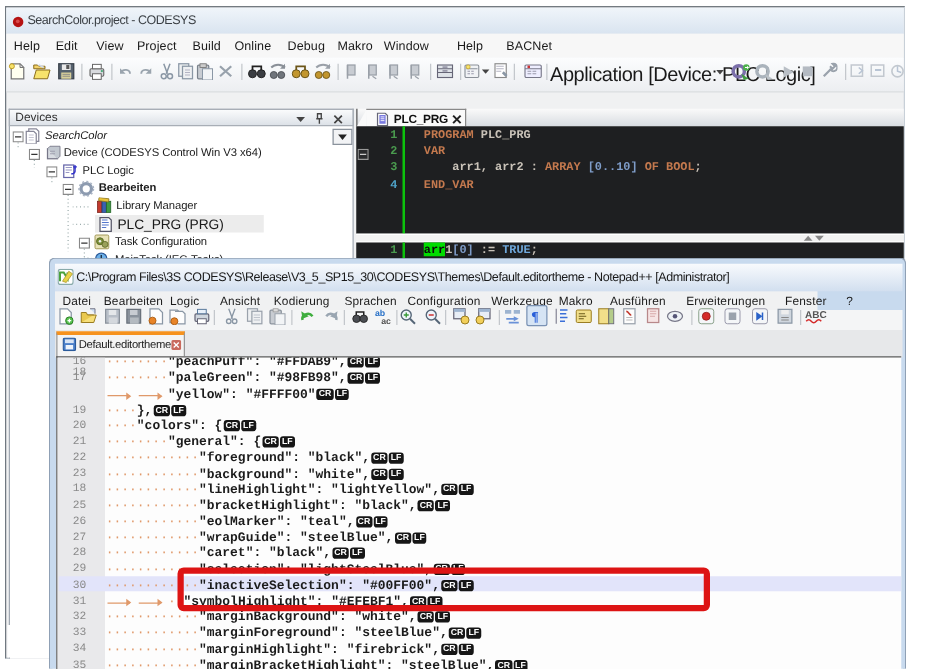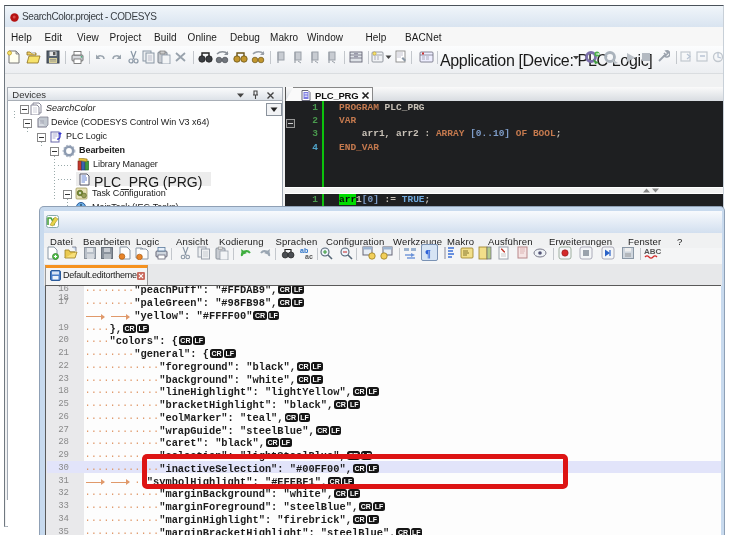--- a/index.html
+++ b/index.html
@@ -41,21 +41,21 @@
   font-weight:bold; white-space:pre; color:#c9c9c9; }
 .kw { color:#c4794e; }
 .lit { color:#7e9cc8; }
 .idt { color:#c9c2b8; }
 #npp { position:absolute; left:39px; top:206px; width:686px; height:329px;
   background:#c8daee; border:1px solid #8fa0b5; border-bottom:none;
   border-radius:5px 5px 0 0; }
 #ntitle { position:absolute; left:4px; top:4px; width:678px; height:22px;
   background:linear-gradient(#f8fafd,#d2dfef); }
 #ntitle .txt { position:absolute; left:17px; top:6px; font-size:10px; color:#1a1a1a; letter-spacing:-0.34px; white-space:nowrap; }
-#nmenu { position:absolute; left:4px; top:26px; width:678px; height:15px; background:#f0f1f2; }
+#nmenu { position:absolute; left:4px; top:26px; width:610px; height:15px; background:#f0f1f2; }
 .nmi { position:absolute; top:3px; font-size:9.5px; letter-spacing:0.15px; color:#1a1a1a; }
 #ntool { position:absolute; left:4px; top:41px; width:678px; height:16px; background:#f4f5f6; }
 #ntabbar { position:absolute; left:4px; top:57px; width:678px; height:21.5px; background:#e7e8ea; }
 #ntab { position:absolute; left:5px; top:57.5px; width:103px; height:21px;
   background:#f4f4f4; border:1px solid #989898; border-bottom:none;
   border-top:3px solid #f6921e; }
 #ntext { position:absolute; left:5px; top:77.5px; width:676px; height:251.5px;
   background:#fdfdfd; border-top:1px solid #5a5a5a; border-left:1px solid #5a5a5a; overflow:hidden; }
 #ngut { position:absolute; left:0; top:0; width:38px; height:100%; background:#e9e9eb; }
 .gn { position:absolute; left:0; width:23px; text-align:right;
@@ -274,21 +274,21 @@
 <div class="vdot" style="left:13.5px;top:111px;height:9px"></div>
 <div class="vdot" style="left:27px;top:125px;height:9px"></div>
 <div class="vdot" style="left:40.5px;top:139px;height:9px"></div>
 <div class="vdot" style="left:54px;top:153px;height:48px"></div>
 <div class="hdot" style="left:58px;top:164.5px;width:14px"></div>
 <div class="hdot" style="left:58px;top:178.5px;width:14px"></div>
 <div class="vdot" style="left:67px;top:196px;height:10px"></div>
 <div class="hdot" style="left:67px;top:192.5px;width:6px"></div>
 <div class="hdot" style="left:67px;top:206px;width:6px"></div>
 
-<div class="abs" style="top:101.5px;left:10px;height:14px;width:252px">
+<div class="abs" style="top:101.5px;left:0;height:14px;width:252px">
     <svg class="abs" style="left:9.5px;top:3px" width="9" height="9" viewBox="0 0 9 9">
       <rect x="0.5" y="0.5" width="8" height="8" fill="#fff" stroke="#888"></rect>
       <path d="M2 4.5h5" stroke="#333" stroke-width="1"></path>
     </svg>
     <svg class="abs" style="left:20px;top:0px" width="13" height="13" viewBox="0 0 13 13">
       <path d="M3 1h6l2 2v8H3z" fill="#fff" stroke="#889"></path>
       <path d="M1 3h6l2 2v8H1z" fill="#fff" stroke="#889"></path>
       <path d="M3 6h4M3 8h4M3 10h4" stroke="#bbc" stroke-width=".7"></path>
     </svg>
     <span class="abs" style="left:36px;top:1px;font-size:9px;letter-spacing:-0.05px;white-space:nowrap;color:#1a1a1a;font-style:italic">SearchColor</span>
@@ -337,21 +337,21 @@
       <rect x="2" y="0.5" width="8" height="2.6" fill="#e8c33a" stroke="#8a701c" stroke-width=".6" transform="rotate(8 6 2)"></rect>
     </svg>
     <span class="abs" style="left:93px;top:1px;font-size:9px;letter-spacing:-0.05px;white-space:nowrap;color:#1a1a1a;">Library Manager</span>
   </div>
 <div class="abs" style="top:172.5px;left:0;height:14px;width:283px">
     <div class="abs" style="left:76px;top:-1px;width:135px;height:14.5px;background:#ececec"></div>
     <svg class="abs" style="left:78px;top:0px" width="13" height="13" viewBox="0 0 13 13">
       <path d="M2 1h7l2 2v9H2z" fill="#fff" stroke="#556"></path>
       <path d="M3.5 3h4.5M3.5 5h5.5M3.5 7h5.5M3.5 9h3.5" stroke="#5577cc" stroke-width=".9"></path>
     </svg>
-    <span class="abs" style="left:94px;top:1px;font-size:14px;letter-spacing:-0.05px;white-space:nowrap;color:#1a1a1a;">PLC_PRG (PRG)</span>
+    <span class="abs" style="left:94px;top:1px;font-size:11px;letter-spacing:-0.05px;white-space:nowrap;color:#1a1a1a;">PLC_PRG (PRG)</span>
   </div>
 <div class="abs" style="top:186.7px;left:0;height:14px;width:283px">
     <svg class="abs" style="left:63px;top:3px" width="9" height="9" viewBox="0 0 9 9">
       <rect x="0.5" y="0.5" width="8" height="8" fill="#fff" stroke="#888"></rect>
       <path d="M2 4.5h5" stroke="#333" stroke-width="1"></path>
     </svg>
     <svg class="abs" style="left:75px;top:0px" width="13" height="13" viewBox="0 0 13 13">
       <rect x="1" y="1" width="11" height="11" rx="1" fill="#e8e2b8" stroke="#998f4a" stroke-width=".7"></rect>
       <circle cx="5" cy="6" r="2.8" fill="#7a8f3a" stroke="#55631f" stroke-width=".7"></circle>
       <circle cx="9" cy="8.5" r="2.4" fill="#9aa05a" stroke="#55631f" stroke-width=".6"></circle>
@@ -411,20 +411,21 @@
   <div class="abs ednum" style="top:0.4px">1</div>
   <div class="abs edln" style="top:0.4px"><span style="background:#00dc00;color:#0a0a0a">arr</span><span class="idt">1</span><span class="lit">[0]</span><span class="idt"> := </span><span style="color:#6fa8dc">TRUE</span><span class="idt">;</span></div>
 </div>
 <div id="npp">
   <div id="ntitle">
     <svg class="abs" style="left:2px;top:4px" width="13" height="13" viewBox="0 0 13 13">
         <rect x="0.5" y="0.5" width="12" height="12" rx="2" fill="#fff" stroke="#8aa"></rect>
         <path d="M2 10V3l3 0 3 5V3" fill="none" stroke="#4aa23c" stroke-width="1.6"></path>
         <path d="M9 2l3 2-5 7-3-1z" fill="#e8d44a" stroke="#a8922a" stroke-width=".6"></path>
       </svg>
+    <div class="txt">C:\Program Files\3S CODESYS\Release\V3_5_SP15_30\CODESYS\Themes\Default.editortheme - Notepad++ [Administrator]</div>
   </div>
   <div id="nmenu">
       <span class="nmi" style="left:6px">Datei</span>
 <span class="nmi" style="left:39px">Bearbeiten</span>
 <span class="nmi" style="left:92px">Logic</span>
 <span class="nmi" style="left:132px">Ansicht</span>
 <span class="nmi" style="left:175px">Kodierung</span>
 <span class="nmi" style="left:231.5px">Sprachen</span>
 <span class="nmi" style="left:282px">Configuration</span>
 <span class="nmi" style="left:349px">Werkzeuge</span>

